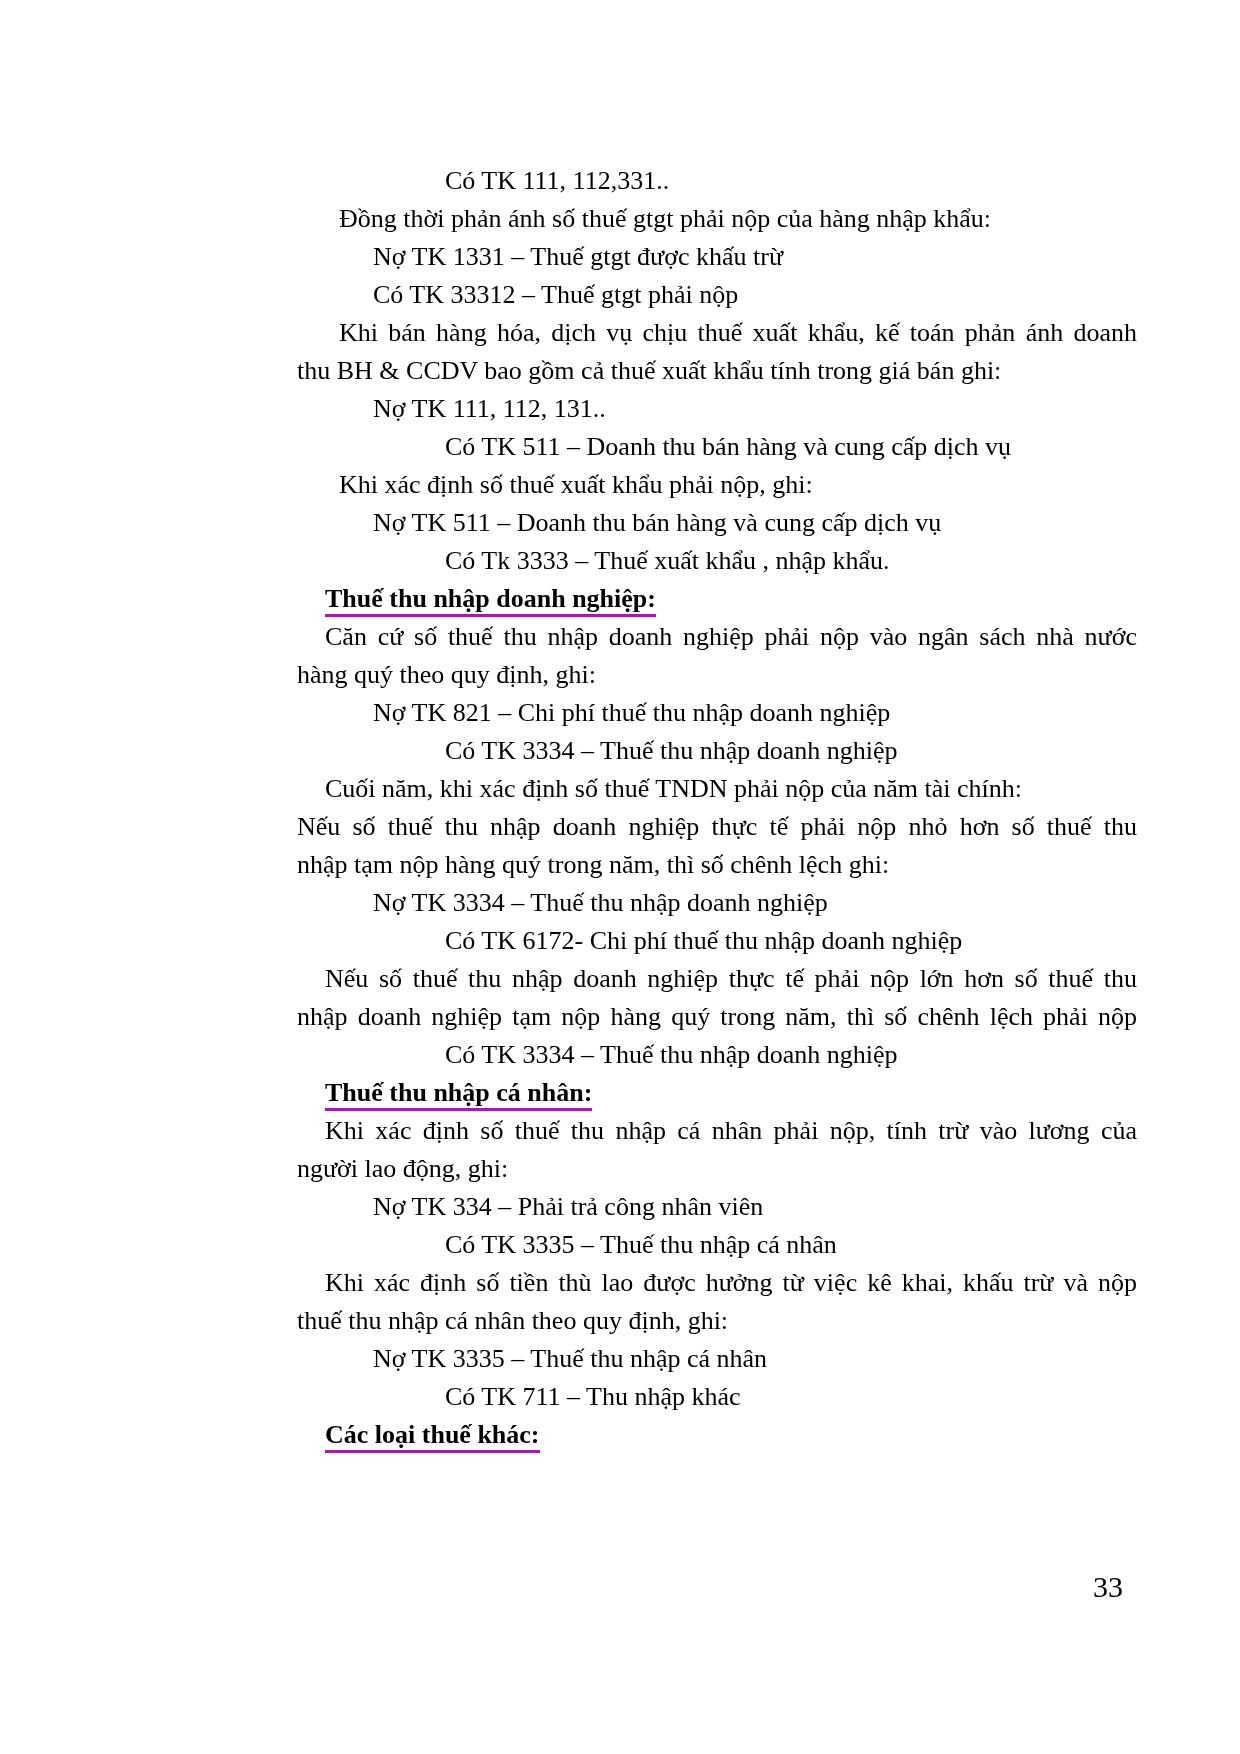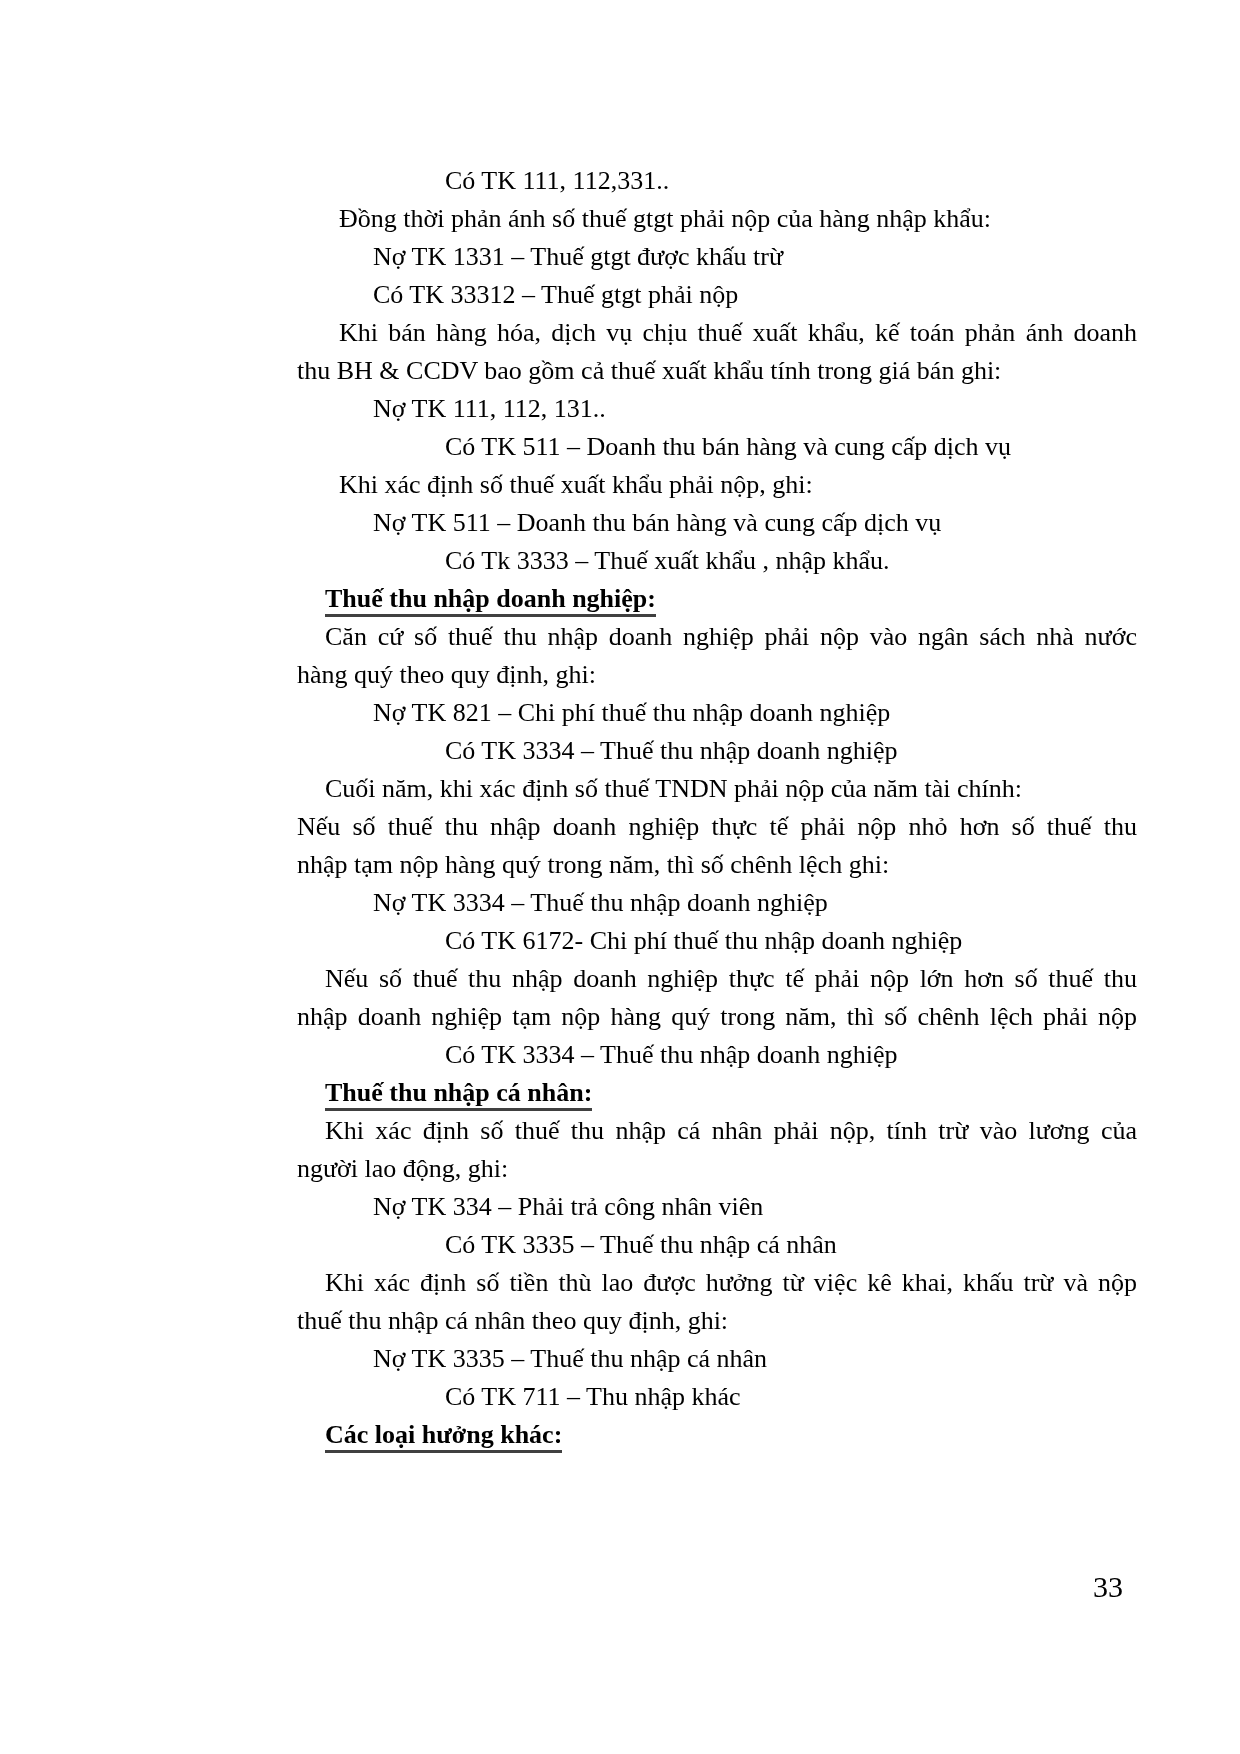--- a/index.html
+++ b/index.html
@@ -33,21 +33,21 @@
     text-align: justify;
     text-align-last: justify;
   }
   .ind-none    { padding-left: 0; }
   .ind-para    { padding-left: 28px; }
   .ind-para-lg { padding-left: 42px; }
   .ind-debit   { padding-left: 76px; }
   .ind-credit  { padding-left: 148px; }
   .heading .hu {
     font-weight: bold;
-    border-bottom: 3px solid #404040;
+    border-bottom: 3px solid #a21caf;
     padding-bottom: 1px;
   }
   .page-number {
     position: absolute;
     left: 283px;
     top: 1568px;
     width: 840px;
     text-align: right;
     font-size: 30px;
     line-height: 38px;
@@ -83,16 +83,16 @@
     <div class="line ind-credit">Có TK 3334 – Thuế thu nhập doanh nghiệp</div>
     <div class="line ind-para heading"><span class="hu">Thuế thu nhập cá nhân:</span></div>
     <div class="line ind-para j">Khi xác định số thuế thu nhập cá nhân phải nộp, tính trừ vào lương của</div>
     <div class="line ind-none">người lao động, ghi:</div>
     <div class="line ind-debit">Nợ TK 334 – Phải trả công nhân viên</div>
     <div class="line ind-credit">Có TK 3335 – Thuế thu nhập cá nhân</div>
     <div class="line ind-para j">Khi xác định số tiền thù lao được hưởng từ việc kê khai, khấu trừ và nộp</div>
     <div class="line ind-none">thuế thu nhập cá nhân theo quy định, ghi:</div>
     <div class="line ind-debit">Nợ TK 3335 – Thuế thu nhập cá nhân</div>
     <div class="line ind-credit">Có TK 711 – Thu nhập khác</div>
-    <div class="line ind-para heading"><span class="hu">Các loại hưởng khác:</span></div>
+    <div class="line ind-para heading"><span class="hu">Các loại thuế khác:</span></div>
   </div>
 
 <div class="page-number">33</div>
 
 </body></html>

